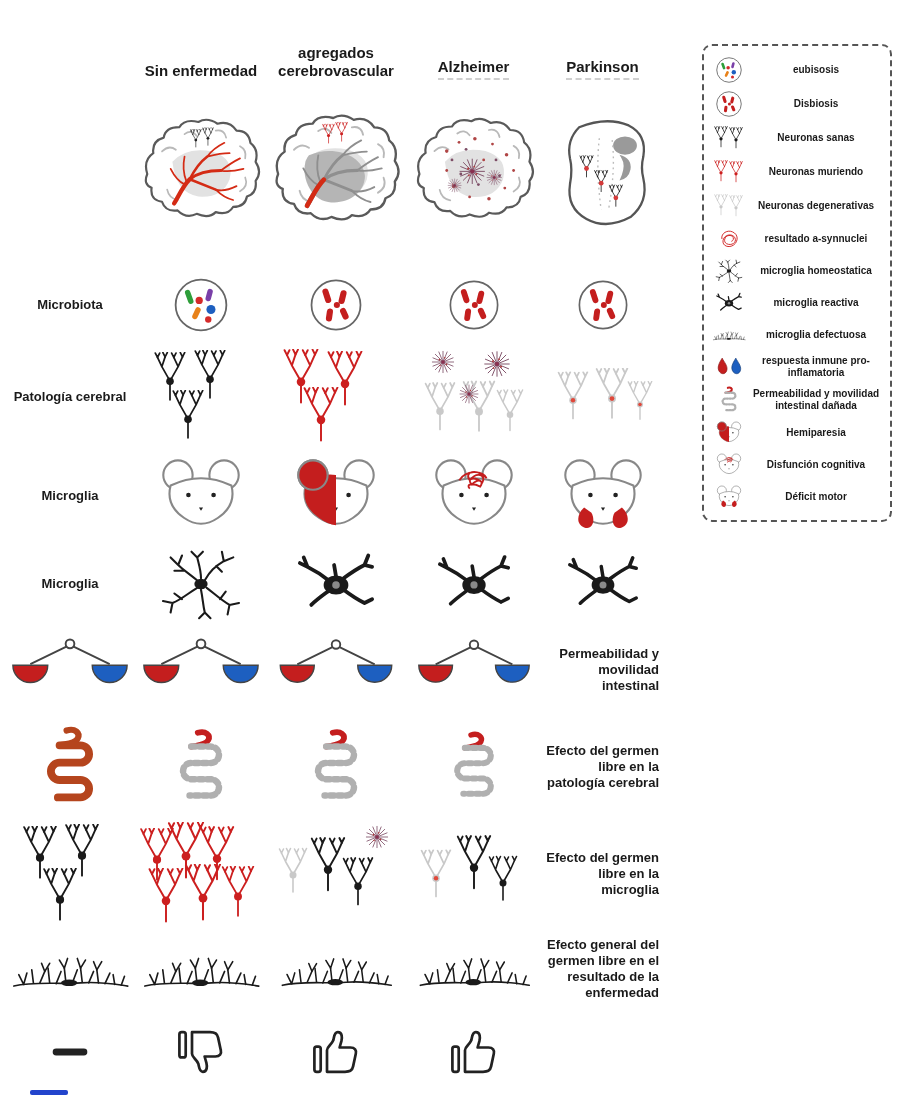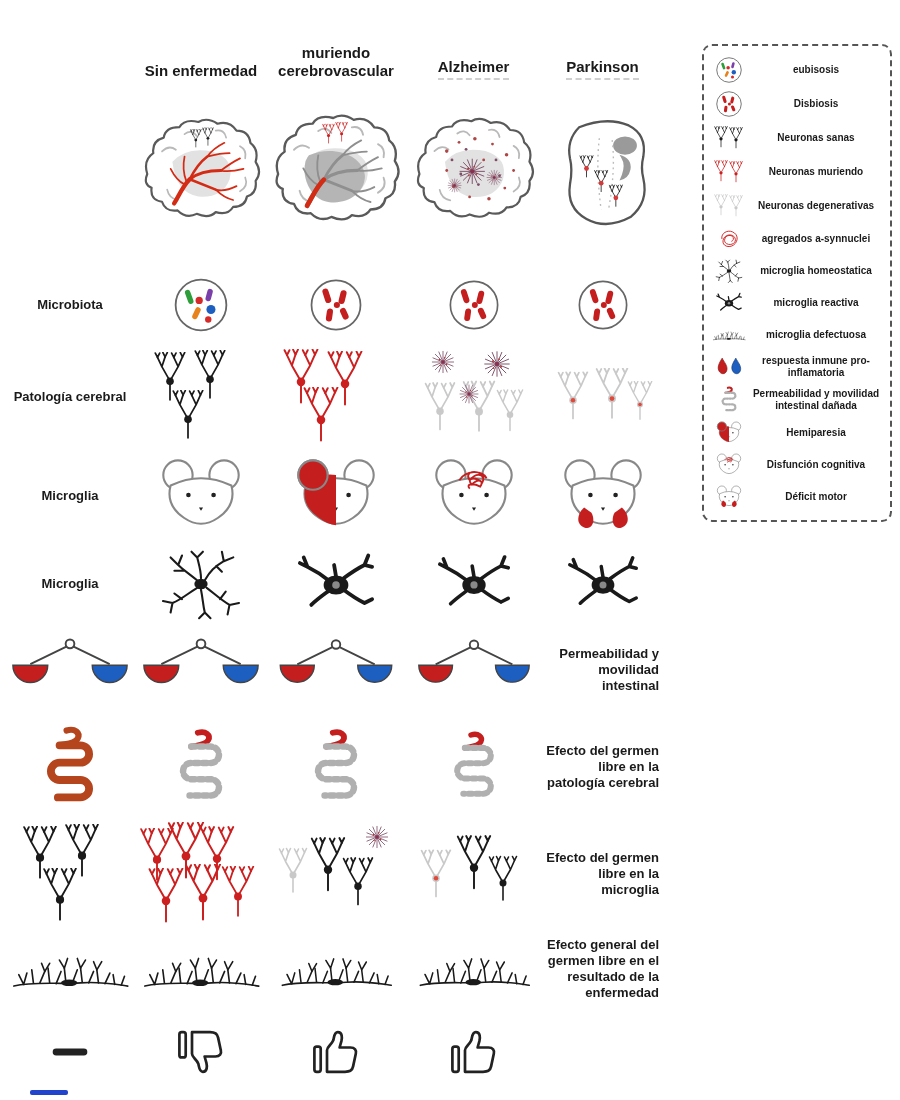--- a/index.html
+++ b/index.html
@@ -214,21 +214,21 @@
 </defs>
 </svg>
 
 <div class="grid">
 
   <div class="cell"></div>
   <div class="cell hcell">
         <span>Sin enfermedad</span>
       </div>
   <div class="cell hcell">
-        <span>muriendo cerebrovascular</span>
+        <span>agregados cerebrovascular</span>
       </div>
   <div class="cell hcell">
         <span class="squiggle">Alzheimer</span>
       </div>
   <div class="cell hcell">
         <span class="squiggle">Parkinson</span>
       </div>
 
   <div class="cell"></div>
   <div class="cell">
@@ -585,21 +585,21 @@
           </g>
     </svg>
     <div class="legend-label">Neuronas degenerativas</div>
   </div>
 
 
   <div class="legend-item">
     <svg width="26" height="26" viewBox="0 0 44 44">
           <use href="#synuclein" width="44" height="44"></use>
         </svg>
-    <div class="legend-label">agregados a-synnuclei</div>
+    <div class="legend-label">resultado a-synnuclei</div>
   </div>
 
   <div class="legend-item">
     <svg width="32" height="26" viewBox="0 0 100 80">
           <use href="#microglia-h" width="100" height="80"></use>
         </svg>
     <div class="legend-label">microglia homeostatica</div>
   </div>
 
   <div class="legend-item">

